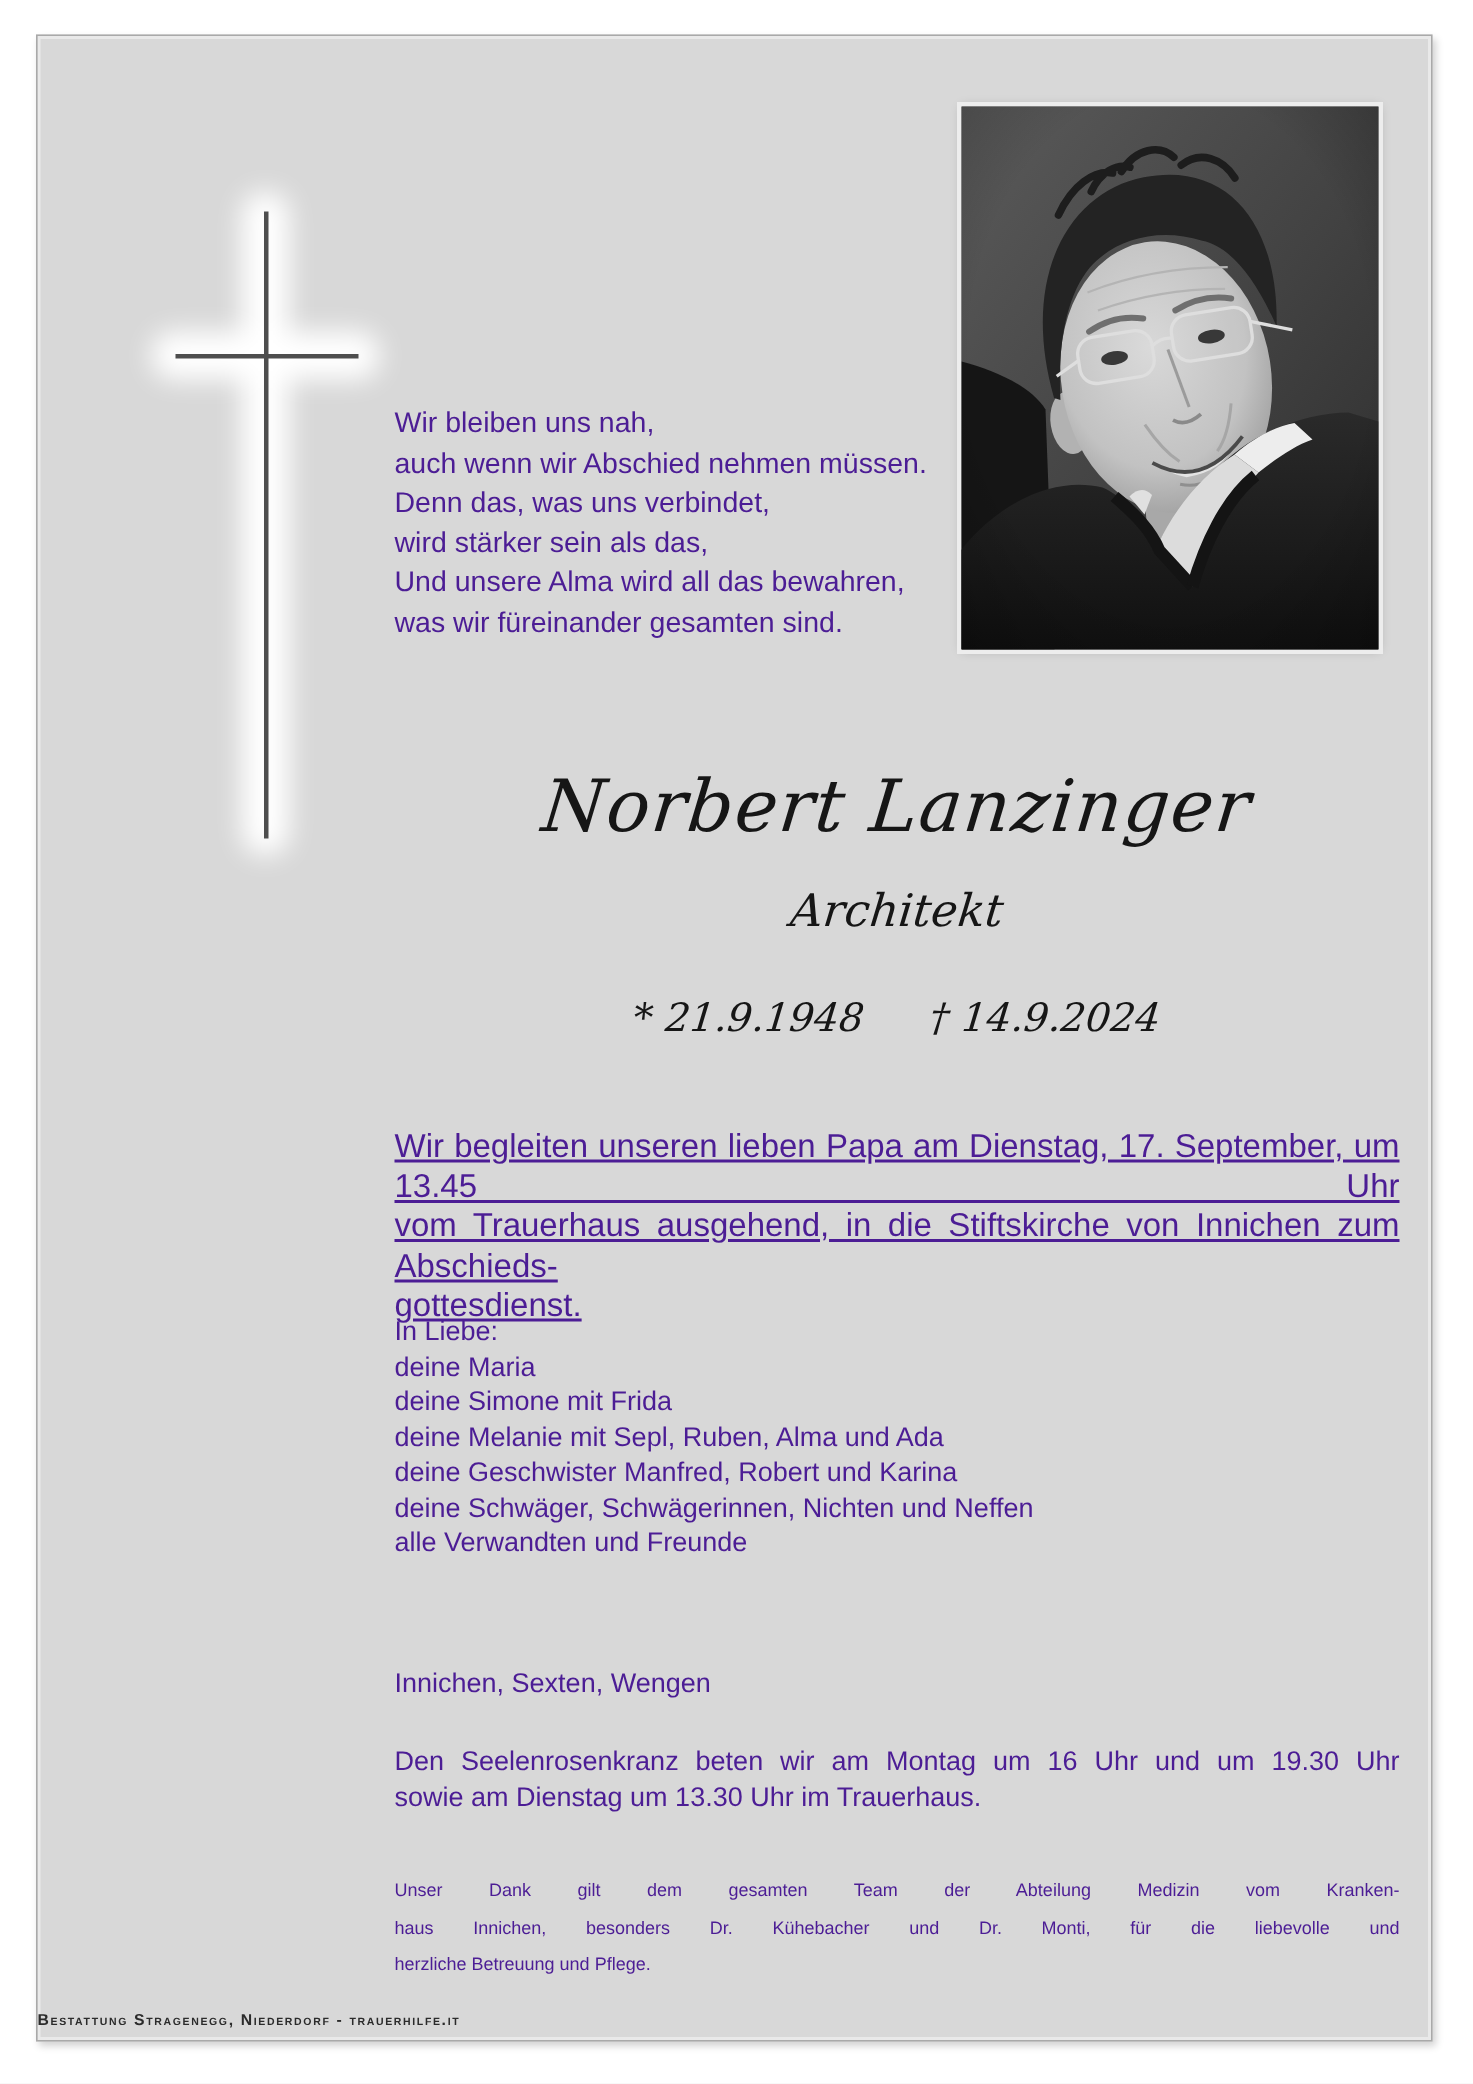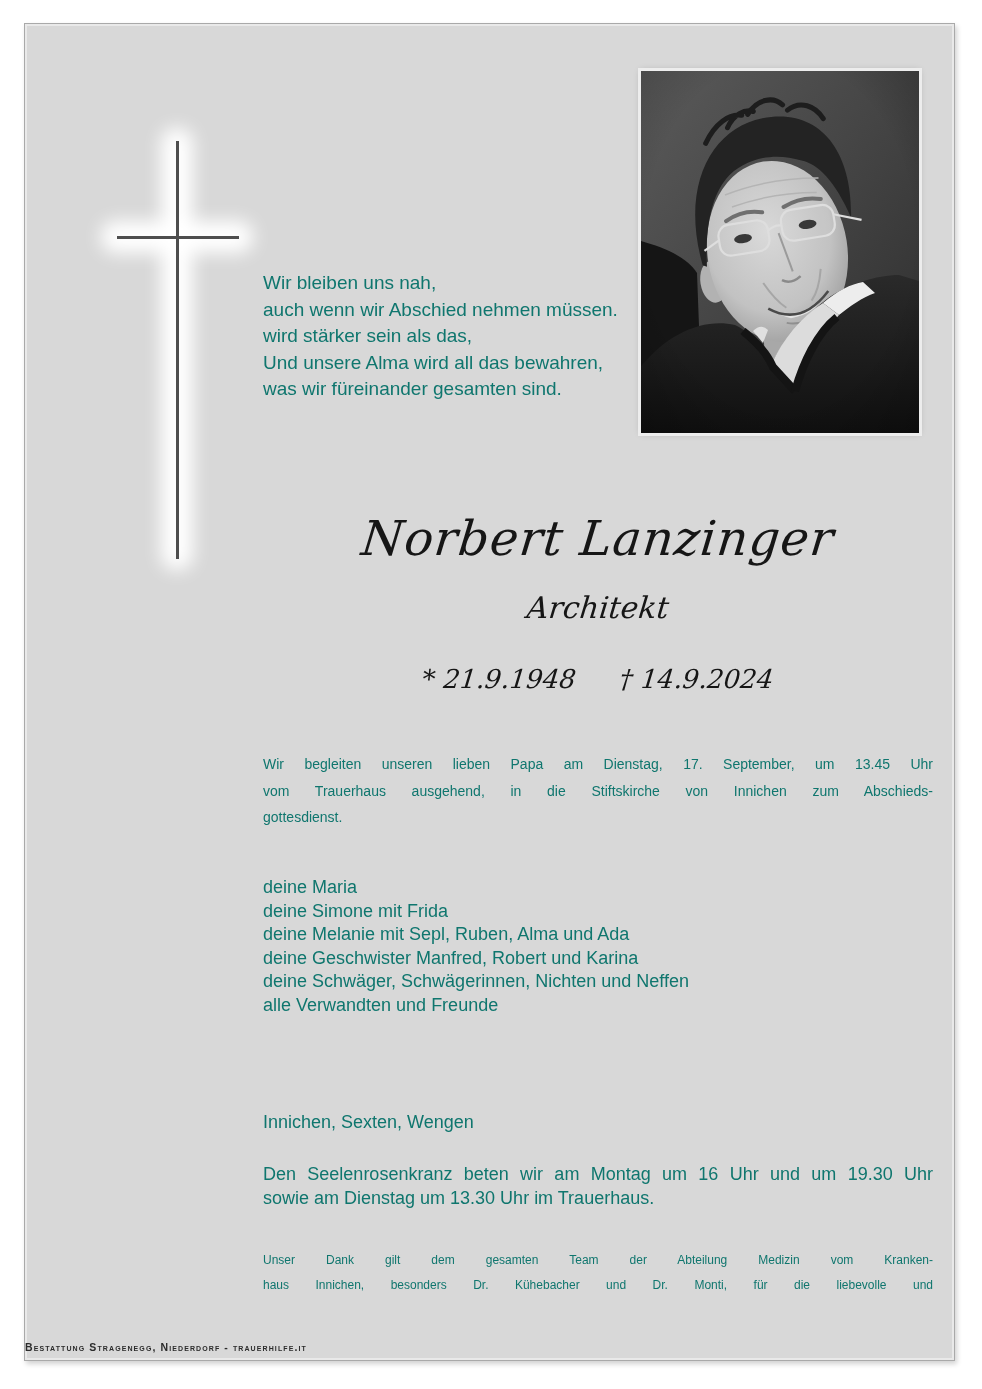--- a/index.html
+++ b/index.html
@@ -16,23 +16,23 @@
   .cross .glow.h{left:-4px;top:87px;width:152px;height:32px;}
   .cross .bar{position:absolute;background:#4e4e4e;}
   .cross .bar.v{left:71px;top:7px;width:3px;height:418px;}
   .cross .bar.h{left:12px;top:102px;width:122px;height:3px;}
 
   
   .photo{position:absolute;left:616px;top:47px;width:278px;height:362px;
          box-shadow:0 0 0 3px #ededed, 0 0 7px rgba(0,0,0,.25);background:#3a3a3a;}
 
   
-  .tb{position:absolute;left:238px;width:670px;color:#0f766e;}
+  .tb{position:absolute;left:238px;width:670px;color:#4c1d95;}
   .poem{top:246px;font-size:19px;line-height:26.5px;}
-  .announcement{top:727px;font-size:14px;line-height:26.5px;}
+  .announcement{top:727px;font-size:22px;line-height:26.5px;text-decoration:underline;}
   .family{top:852px;font-size:18px;line-height:23.5px;}
   .places{top:1088px;font-size:18px;}
   .rosary{top:1139px;font-size:18px;line-height:23.5px;}
   .thanks{top:1224px;font-size:12px;line-height:24.5px;}
   .jline{text-align:justify;text-align-last:justify;}
 
   
   .script{font-family:"DejaVu Serif", serif;font-style:italic;text-align:center;color:#161616;}
   .name{top:486px;font-size:48px;letter-spacing:1px;transform:skewX(-6deg);}
   .profession{top:566px;font-size:30px;transform:skewX(-6deg);}
@@ -116,54 +116,57 @@
       <path d="M182,232 C196,220 210,213 222,211 L234,222 C222,226 208,236 198,244 Z" fill="#ededed"></path>
       <path d="M112,260 Q120,252 127,259 L122,272 Z" fill="#e0e0e0"></path>
       <path d="M102,260 C116,272 126,282 132,296 L154,320" stroke="#141414" stroke-width="8" fill="none"></path>
       <path d="M154,320 C162,292 176,262 196,246" stroke="#141414" stroke-width="8" fill="none"></path>
       <rect x="0" y="0" width="278" height="362" fill="url(#vigG)"></rect>
     </svg>
 
     <div class="tb poem">
       <div>Wir bleiben uns nah,</div>
       <div>auch wenn wir Abschied nehmen müssen.</div>
+      <div>Denn das, was uns verbindet,</div>
       <div>wird stärker sein als das,</div>
       <div>Und unsere Alma wird all das bewahren,</div>
       <div>was wir füreinander gesamten sind.</div>
     </div>
 
     <div class="tb script name">Norbert Lanzinger</div>
     <div class="tb script profession">Architekt</div>
     <div class="tb script dates">
       <span>* 21.9.1948</span><span class="gap"></span><span>† 14.9.2024</span>
     </div>
 
     <div class="tb announcement">
       <div class="jline">Wir begleiten unseren lieben Papa am Dienstag, 17. September, um 13.45 Uhr</div>
       <div class="jline">vom Trauerhaus ausgehend, in die Stiftskirche von Innichen zum Abschieds-</div>
       <div>gottesdienst.</div>
     </div>
 
     <div class="tb family">
+      <div>In Liebe:</div>
       <div>deine Maria</div>
       <div>deine Simone mit Frida</div>
       <div>deine Melanie mit Sepl, Ruben, Alma und Ada</div>
       <div>deine Geschwister Manfred, Robert und Karina</div>
       <div>deine Schwäger, Schwägerinnen, Nichten und Neffen</div>
       <div>alle Verwandten und Freunde</div>
     </div>
 
     <div class="tb places">Innichen, Sexten, Wengen</div>
 
     <div class="tb rosary">
       <div class="jline">Den Seelenrosenkranz beten wir am Montag um 16 Uhr und um 19.30 Uhr</div>
       <div>sowie am Dienstag um 13.30 Uhr im Trauerhaus.</div>
     </div>
 
     <div class="tb thanks">
       <div class="jline">Unser Dank gilt dem gesamten Team der Abteilung Medizin vom Kranken-</div>
       <div class="jline">haus Innichen, besonders Dr. Kühebacher und Dr. Monti, für die liebevolle und</div>
+      <div>herzliche Betreuung und Pflege.</div>
     </div>
 
     <div class="footer">Bestattung Stragenegg, Niederdorf - trauerhilfe.it</div>
 
   </div>
 </div>
 
 </body></html>

